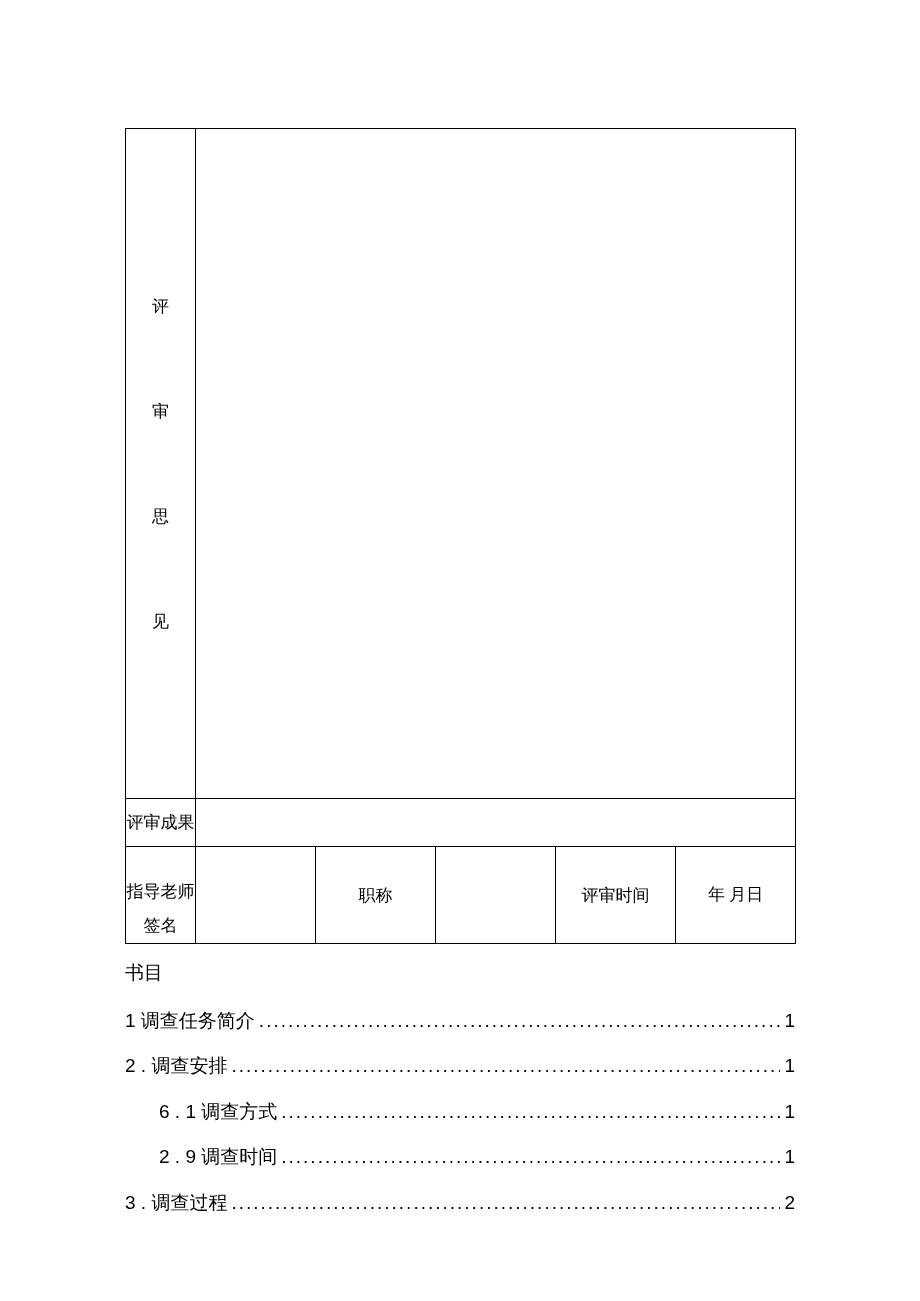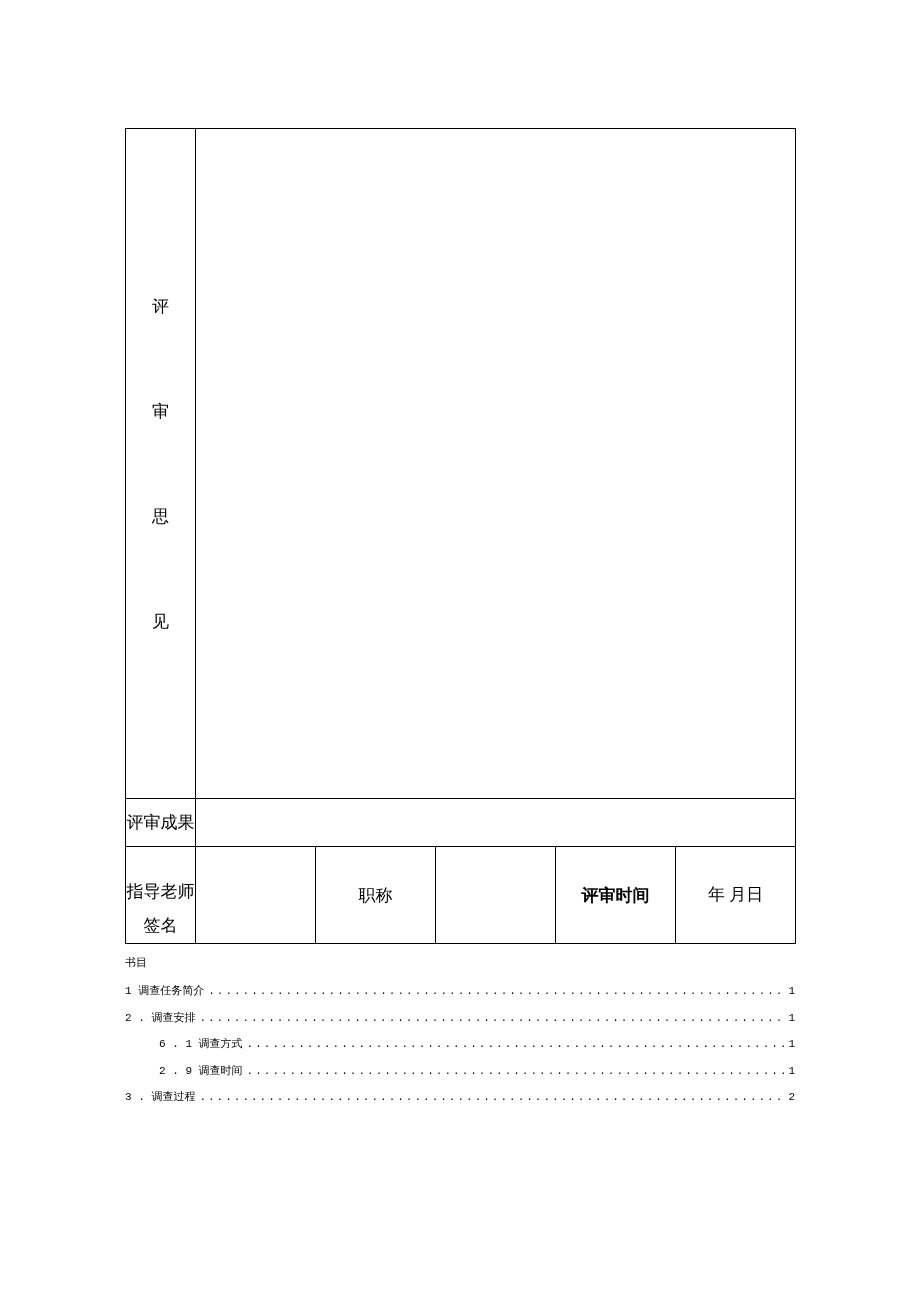--- a/index.html
+++ b/index.html
@@ -53,23 +53,23 @@
     .r2c2 { }
     .r3c1 { width: 134px; }
     .r3c2 { width: 120px; }
     .r3c3 { width: 75px; }
     .r3c4 { width: 100px; }
     .r3c5 { width: 100px; }
     .r3c6 { }
     .r3label { line-height: 1.6; padding: 6px 0; }
     .toc {
       margin-top: 6px;
-      font-size: 11px;
+      font-size: 19px;
       line-height: 2.4;
-      font-family: Liberation Mono, monospace;
+      font-family: Liberation Sans, sans-serif;
     }
     .toc-title { margin-bottom: 2px; }
     .toc-line {
       display: flex;
       align-items: center;
       white-space: nowrap;
       overflow: hidden;
     }
     .toc-line.indent { padding-left: 34px; }
     .toc-label { flex: 0 0 auto; }
@@ -126,21 +126,21 @@
     </table>
 
   <style>
     
     table.form tr:first-child td:first-child { width:70px; }
     table.form tr.row2 td:first-child { width:134px; }
     table.form tr.row3 td:nth-child(1){ width:134px;}
     table.form tr.row3 td:nth-child(2){ width:120px;}
     table.form tr.row3 td:nth-child(3){ width:75px;}
     table.form tr.row3 td:nth-child(4){ width:100px;}
-    table.form tr.row3 td:nth-child(5){ width:100px;font-weight:bold;}
+    table.form tr.row3 td:nth-child(5){ width:100px;}
   </style>
 
   <div class="toc">
     <div class="toc-title">书目</div>
 
     <div class="toc-line">
       <span class="toc-label">1 调查任务简介</span>
       <span class="toc-dots"></span>
       <span class="toc-page">1</span>
     </div>

